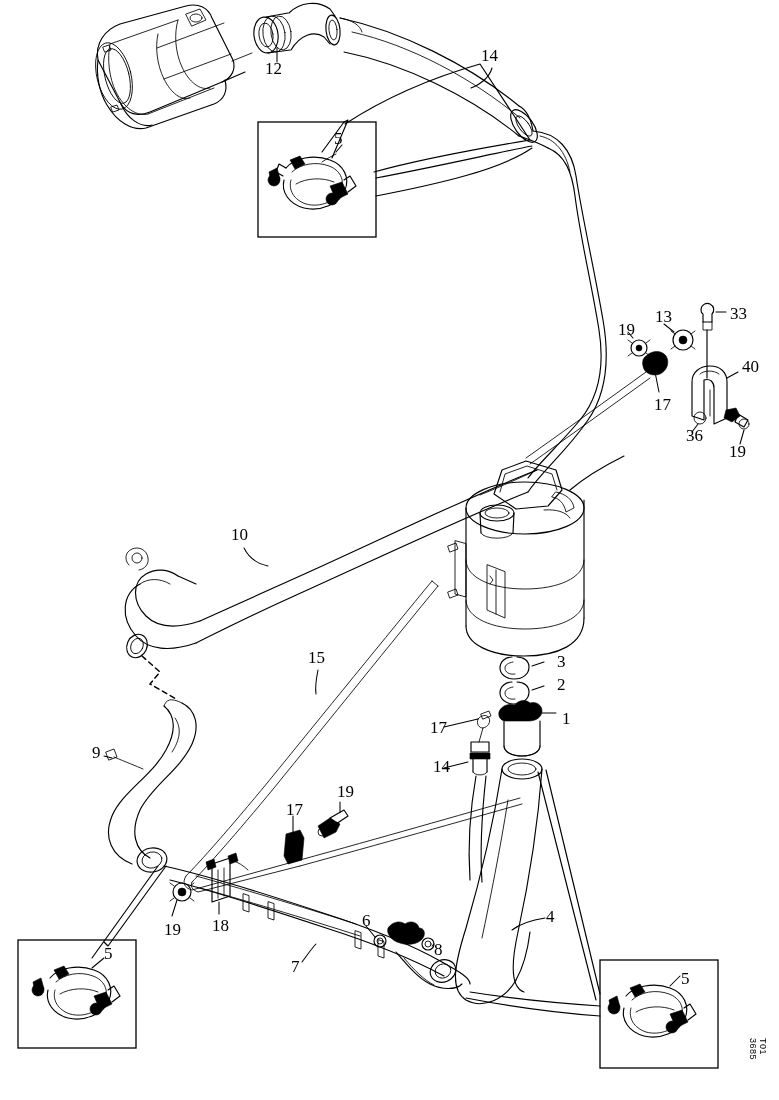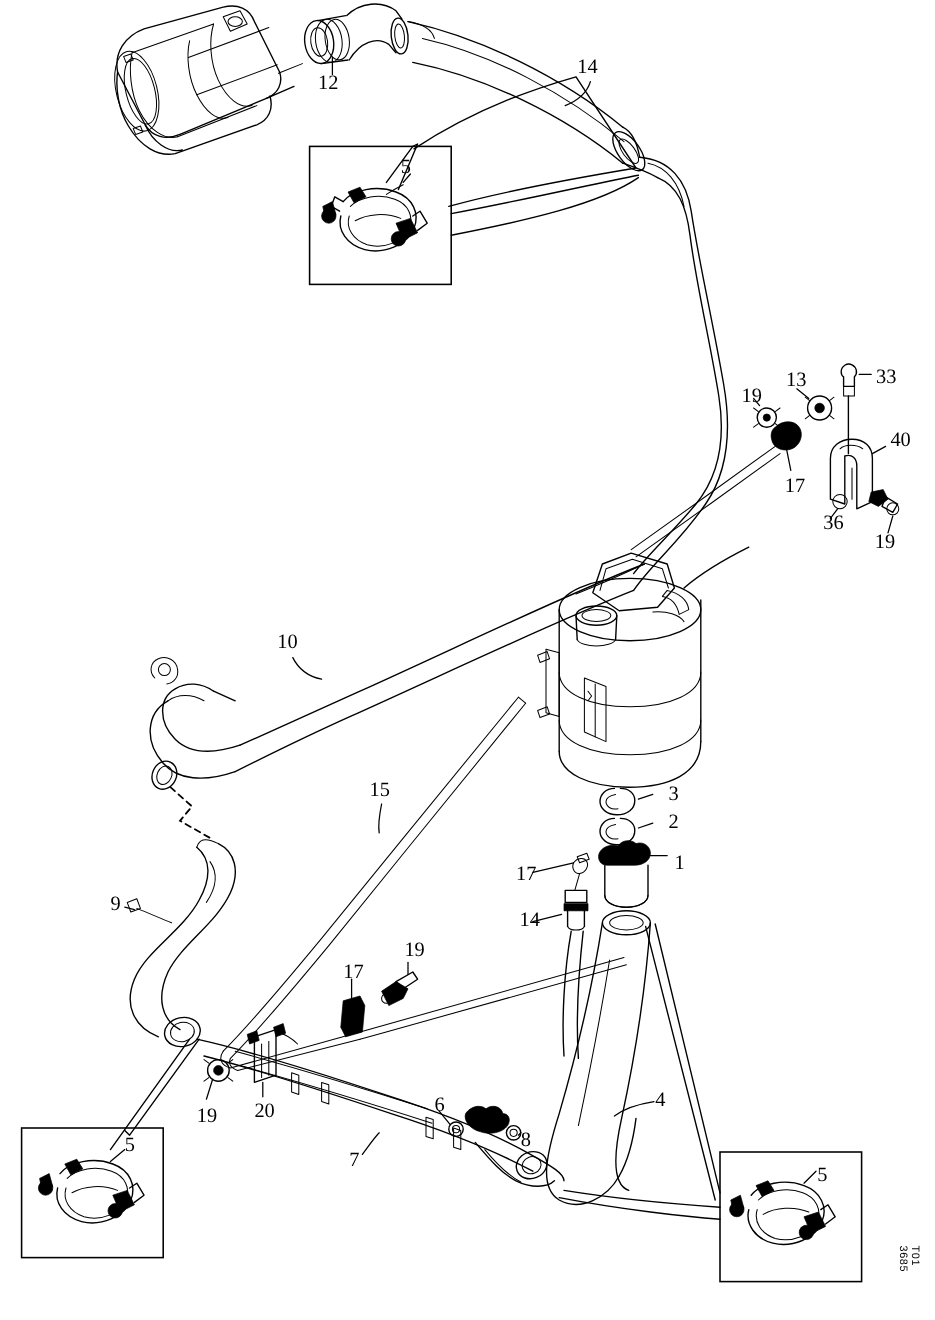--- a/index.html
+++ b/index.html
@@ -407,21 +407,21 @@
   <div class="callout" style="left:557px;top:653px">3</div>
   <div class="callout" style="left:557px;top:676px">2</div>
   <div class="callout" style="left:308px;top:649px">15</div>
   <div class="callout" style="left:562px;top:710px">1</div>
   <div class="callout" style="left:430px;top:719px">17</div>
   <div class="callout" style="left:433px;top:758px">14</div>
   <div class="callout" style="left:92px;top:744px">9</div>
   <div class="callout" style="left:286px;top:801px">17</div>
   <div class="callout" style="left:337px;top:783px">19</div>
   <div class="callout" style="left:164px;top:921px">19</div>
-  <div class="callout" style="left:212px;top:917px">20</div>
+  <div class="callout" style="left:212px;top:917px">18</div>
   <div class="callout" style="left:104px;top:945px">5</div>
   <div class="callout" style="left:362px;top:912px">6</div>
   <div class="callout" style="left:434px;top:941px">8</div>
   <div class="callout" style="left:291px;top:958px">7</div>
   <div class="callout" style="left:546px;top:908px">4</div>
   <div class="callout" style="left:681px;top:970px">5</div>
 
   <div class="code" style="left:748px;top:1038px">T01 3685</div>
 
 </div>

